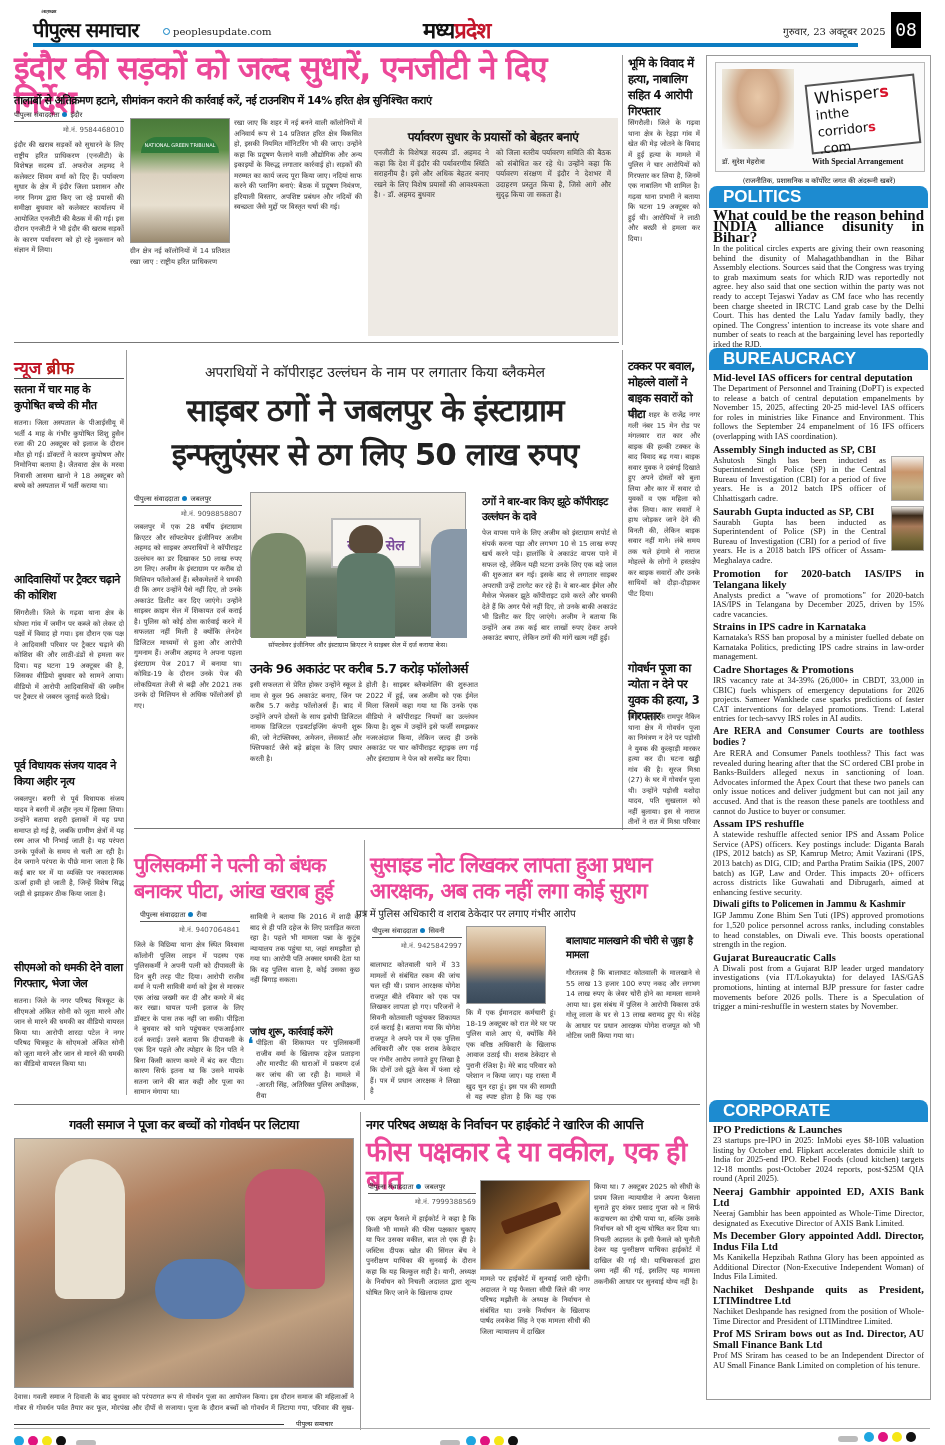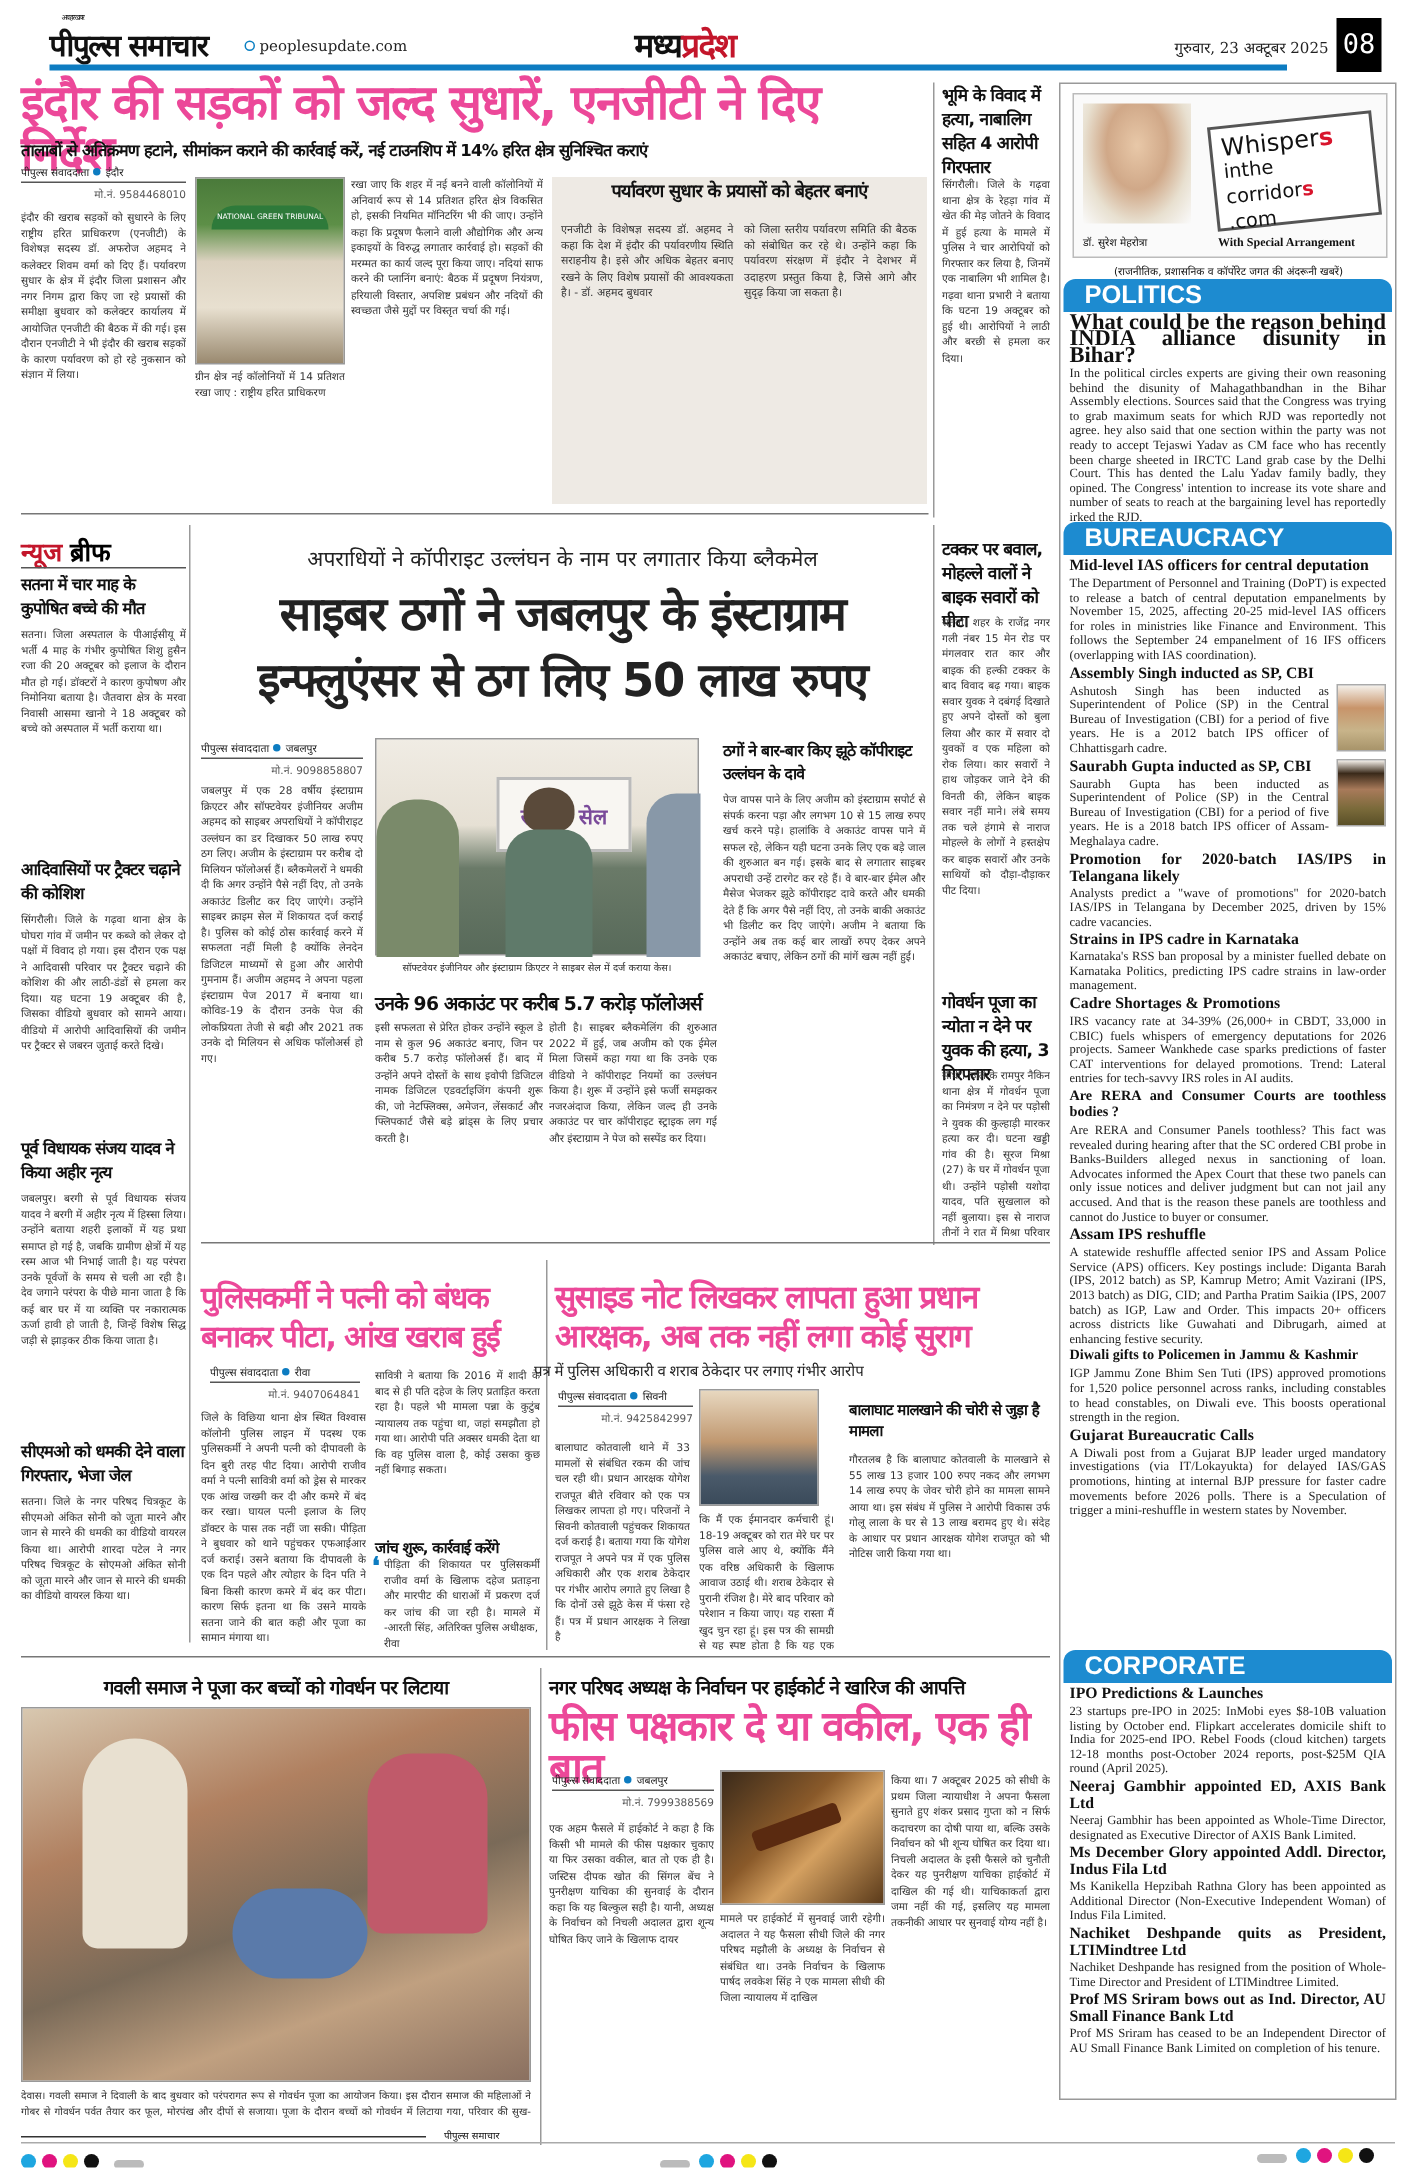--- a/index.html
+++ b/index.html
@@ -52,32 +52,32 @@
   <div class="byline"><span>पीपुल्स संवाददाता</span><span class="dot"></span><span>इंदौर</span></div>
   <div class="mob">मो.नं. 9584468010</div>
 </div>
 <div class="abs txt" style="left:14px;top:140px;width:110px;height:195px">इंदौर की खराब सड़कों को सुधारने के लिए राष्ट्रीय हरित प्राधिकरण (एनजीटी) के विशेषज्ञ सदस्य डॉ. अफरोज अहमद ने कलेक्टर शिवम वर्मा को दिए हैं। पर्यावरण सुधार के क्षेत्र में इंदौर जिला प्रशासन और नगर निगम द्वारा किए जा रहे प्रयासों की समीक्षा बुधवार को कलेक्टर कार्यालय में आयोजित एनजीटी की बैठक में की गई। इस दौरान एनजीटी ने भी इंदौर की खराब सड़कों के कारण पर्यावरण को हो रहे नुकसान को संज्ञान में लिया।</div>
 <div class="abs photo" style="left:130px;top:118px;width:100px;height:125px;background:linear-gradient(180deg,#4a7a3a 0%,#5d8f47 25%,#dcd2c0 45%,#e8e0d0 70%,#9a8a70 100%)">
   <div style="position:absolute;left:10px;top:18px;width:78px;height:16px;background:#2e7a3a;border-radius:40px 40px 0 0;color:#fff;font-size:5px;text-align:center;line-height:16px;font-family:'DejaVu Sans',sans-serif">NATIONAL GREEN TRIBUNAL</div>
 </div>
 <div class="abs txt" style="left:130px;top:246px;width:100px;height:90px">ग्रीन क्षेत्र नई कॉलोनियों में 14 प्रतिशत रखा जाए : राष्ट्रीय हरित प्राधिकरण</div>
 <div class="abs txt" style="left:234px;top:118px;width:128px;height:218px">रखा जाए कि शहर में नई बनने वाली कॉलोनियों में अनिवार्य रूप से 14 प्रतिशत हरित क्षेत्र विकसित हो, इसकी नियमित मॉनिटरिंग भी की जाए। उन्होंने कहा कि प्रदूषण फैलाने वाली औद्योगिक और अन्य इकाइयों के विरुद्ध लगातार कार्रवाई हो। सड़कों की मरम्मत का कार्य जल्द पूरा किया जाए। नदियां साफ करने की प्लानिंग बनाएं: बैठक में प्रदूषण नियंत्रण, हरियाली विस्तार, अपशिष्ट प्रबंधन और नदियों की स्वच्छता जैसे मुद्दों पर विस्तृत चर्चा की गई।</div>
 <div class="abs boxgray" style="left:368px;top:118px;width:250px;height:218px">
-  <div class="sub" style="text-align:center;font-size:12px;margin:0 0 4px">पर्यावरण सुधार के प्रयासों को बेहतर बनाएं</div>
+  <div class="sub" style="text-align:center;font-size:12px;margin:10px 0 4px">पर्यावरण सुधार के प्रयासों को बेहतर बनाएं</div>
   <div class="txt" style="position:absolute;left:6px;top:30px;width:115px;height:180px;font-size:7.2px">एनजीटी के विशेषज्ञ सदस्य डॉ. अहमद ने कहा कि देश में इंदौर की पर्यावरणीय स्थिति सराहनीय है। इसे और अधिक बेहतर बनाए रखने के लिए विशेष प्रयासों की आवश्यकता है। - डॉ. अहमद बुधवार</div>
   <div class="txt" style="position:absolute;left:128px;top:30px;width:115px;height:180px;font-size:7.2px">को जिला स्तरीय पर्यावरण समिति की बैठक को संबोधित कर रहे थे। उन्होंने कहा कि पर्यावरण संरक्षण में इंदौर ने देशभर में उदाहरण प्रस्तुत किया है, जिसे आगे और सुदृढ़ किया जा सकता है।</div>
 </div>
 <div class="abs rule-v" style="left:622px;top:55px;height:290px"></div>
 <div class="abs sub" style="left:628px;top:55px;width:72px;font-size:11.5px;line-height:16px">भूमि के विवाद में हत्या, नाबालिग सहित 4 आरोपी गिरफ्तार</div>
 <div class="abs txt" style="left:628px;top:118px;width:72px;height:222px">सिंगरौली। जिले के गढ़वा थाना क्षेत्र के रेहड़ा गांव में खेत की मेड़ जोतने के विवाद में हुई हत्या के मामले में पुलिस ने चार आरोपियों को गिरफ्तार कर लिया है, जिनमें एक नाबालिग भी शामिल है। गढ़वा थाना प्रभारी ने बताया कि घटना 19 अक्टूबर को हुई थी। आरोपियों ने लाठी और बरछी से हमला कर दिया।</div>
 <div class="abs rule-h" style="left:14px;top:342px;width:605px"></div>
 
 <div class="abs" style="left:14px;top:356px;width:110px">
   <span class="brief-hd">न्यूज</span>
-  <span class="brief-hd b" style="color:#000000">ब्रीफ</span>
+  <span class="brief-hd b" style="color:#b91c1c">ब्रीफ</span>
 </div>
 <div class="abs rule-h" style="left:14px;top:378px;width:110px;background:#555"></div>
 <div class="abs sub" style="left:14px;top:382px;width:110px;font-size:11px;line-height:16px">सतना में चार माह के कुपोषित बच्चे की मौत</div>
 <div class="abs txt" style="left:14px;top:418px;width:110px;height:150px">सतना। जिला अस्पताल के पीआईसीयू में भर्ती 4 माह के गंभीर कुपोषित शिशु हुसैन रजा की 20 अक्टूबर को इलाज के दौरान मौत हो गई। डॉक्टरों ने कारण कुपोषण और निमोनिया बताया है। जैतवारा क्षेत्र के मरवा निवासी आसमा खानो ने 18 अक्टूबर को बच्चे को अस्पताल में भर्ती कराया था।</div>
 <div class="abs sub" style="left:14px;top:572px;width:110px;font-size:11px;line-height:16px">आदिवासियों पर ट्रैक्टर चढ़ाने की कोशिश</div>
 <div class="abs txt" style="left:14px;top:608px;width:110px;height:142px">सिंगरौली। जिले के गढ़वा थाना क्षेत्र के घोघरा गांव में जमीन पर कब्जे को लेकर दो पक्षों में विवाद हो गया। इस दौरान एक पक्ष ने आदिवासी परिवार पर ट्रैक्टर चढ़ाने की कोशिश की और लाठी-डंडों से हमला कर दिया। यह घटना 19 अक्टूबर की है, जिसका वीडियो बुधवार को सामने आया। वीडियो में आरोपी आदिवासियों की जमीन पर ट्रैक्टर से जबरन जुताई करते दिखे।</div>
 <div class="abs sub" style="left:14px;top:758px;width:110px;font-size:11px;line-height:16px">पूर्व विधायक संजय यादव ने किया अहीर नृत्य</div>
 <div class="abs txt" style="left:14px;top:794px;width:110px;height:160px">जबलपुर। बरगी से पूर्व विधायक संजय यादव ने बरगी में अहीर नृत्य में हिस्सा लिया। उन्होंने बताया शहरी इलाकों में यह प्रथा समाप्त हो गई है, जबकि ग्रामीण क्षेत्रों में यह रस्म आज भी निभाई जाती है। यह परंपरा उनके पूर्वजों के समय से चली आ रही है। देव जगाने परंपरा के पीछे माना जाता है कि कई बार घर में या व्यक्ति पर नकारात्मक ऊर्जा हावी हो जाती है, जिन्हें विशेष सिद्ध जड़ी से झाड़कर ठीक किया जाता है।</div>
 <div class="abs sub" style="left:14px;top:960px;width:110px;font-size:11px;line-height:16px">सीएमओ को धमकी देने वाला गिरफ्तार, भेजा जेल</div>
 <div class="abs txt" style="left:14px;top:996px;width:110px;height:100px">सतना। जिले के नगर परिषद चित्रकूट के सीएमओ अंकित सोनी को जूता मारने और जान से मारने की धमकी का वीडियो वायरल किया था। आरोपी शारदा पटेल ने नगर परिषद चित्रकूट के सोएमओ अंकित सोनी को जूता मारने और जान से मारने की धमकी का वीडियो वायरल किया था।</div>

